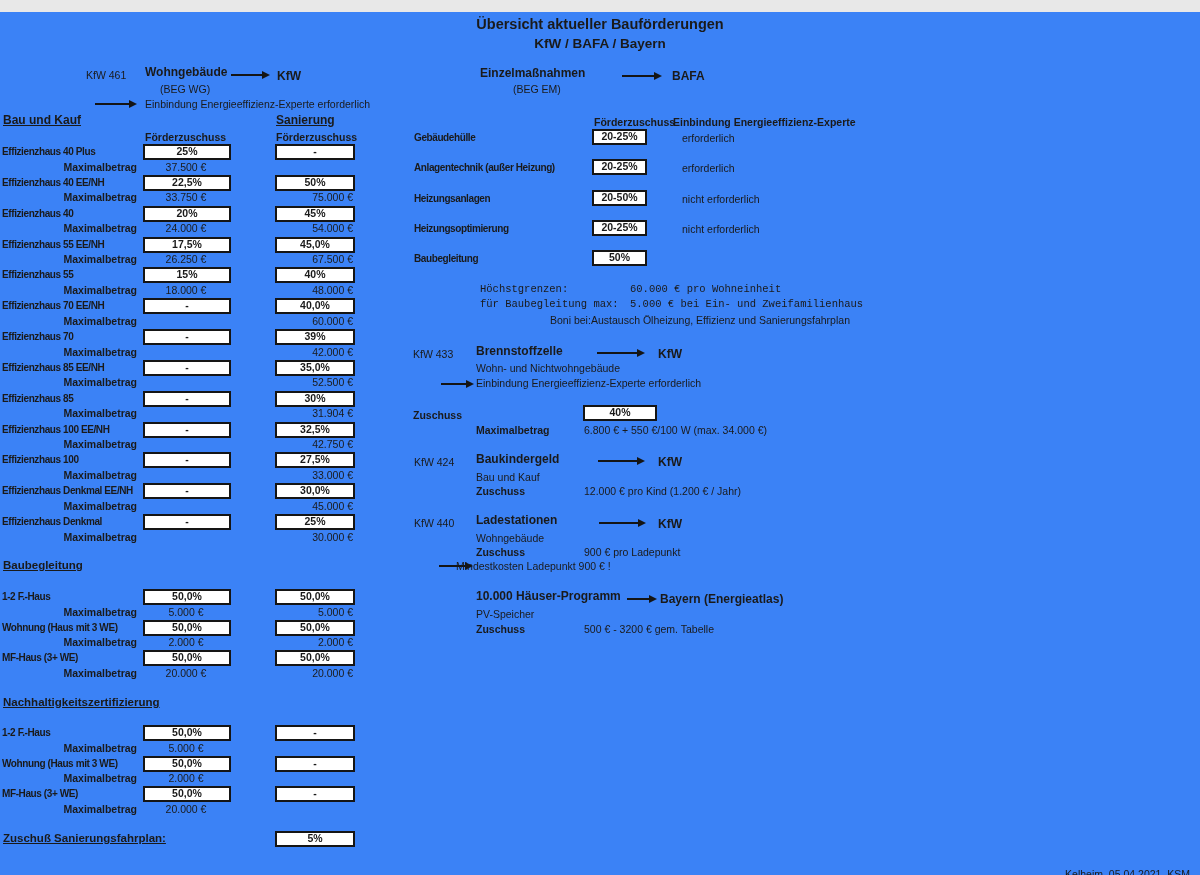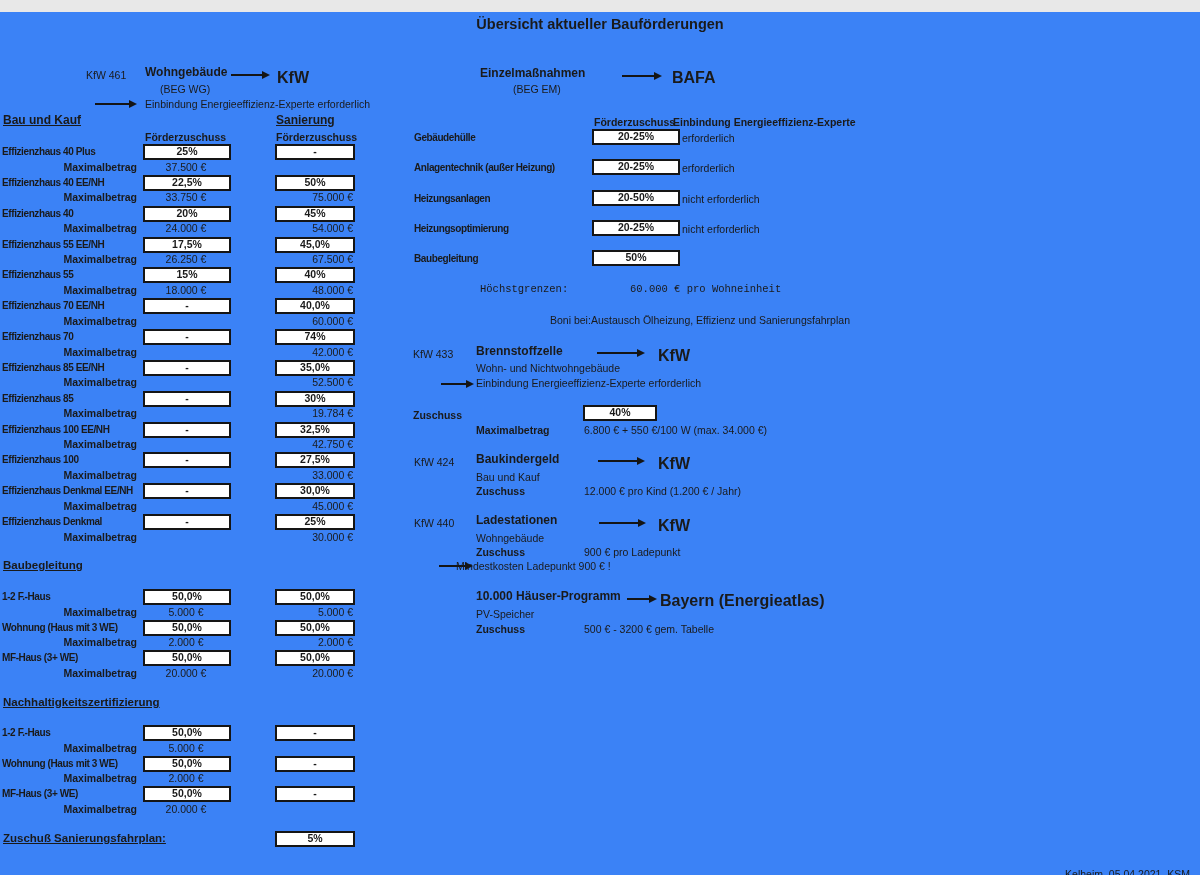--- a/index.html
+++ b/index.html
@@ -7,21 +7,21 @@
     position:relative; width:1200px; height:875px; margin:12px auto;
     background:#3b82f6; color:#1a1a1a;
     font-family:"Liberation Sans", sans-serif; font-size:10.5px;
     overflow:hidden;
   }
   .abs  { position:absolute; white-space:nowrap; }
   .b    { font-weight:700; }
   .h-ul { position:absolute; white-space:nowrap; font-weight:700; font-size:11.5px; text-decoration:underline; }
   .code { position:absolute; white-space:nowrap; font-size:10.5px; }
   .pname{ position:absolute; white-space:nowrap; font-weight:700; font-size:12px; }
-  .agency{ position:absolute; white-space:nowrap; font-weight:700; font-size:16px; }
+  .agency{ position:absolute; white-space:nowrap; font-weight:700; font-size:12px; }
 
   .title { position:absolute; left:0; top:3px; width:1200px; text-align:center; }
   .t1 { font-weight:700; font-size:14.5px; line-height:19px; }
   .t2 { font-weight:700; font-size:13.5px; line-height:19px; }
 
   .box {
     position:absolute; box-sizing:border-box; height:16px;
     border:2px solid #151515; background:#fff;
     text-align:center; font-weight:700; font-size:10.5px; line-height:11.5px;
     white-space:nowrap;
@@ -45,36 +45,37 @@
   .bx1  { left:143px; top:0; width:88px; }
   .bx2  { left:275px; top:0; width:80px; }
   .mlab { position:absolute; left:0;    top:16.5px; width:137px; text-align:right; font-weight:700; white-space:nowrap; }
   .am1  { position:absolute; left:143px; top:16.5px; width:86px; text-align:center; white-space:nowrap; }
   .am2  { position:absolute; left:275px; top:16.5px; width:78px; text-align:right; white-space:nowrap; }
 
   
   .brows { position:absolute; left:410px; top:117px; width:470px; }
   .brow  { position:relative; height:30.3px; }
   .blab  { position:absolute; left:4px; top:3px; font-weight:700; font-size:10px; letter-spacing:-0.4px; white-space:nowrap; }
-  .bbx   { left:182px; top:0; width:88px; }
+  .bbx   { left:182px; top:0; width:55px; }
   .bexp  { position:absolute; left:272px; top:3px; white-space:nowrap; }
 
   
   .lrows { position:absolute; left:410px; top:271px; width:460px; }
   .lxrow { position:relative; height:15px;font-family:Liberation Mono, monospace; }
   .llab  { position:absolute; left:70px;  top:0; white-space:nowrap; }
   .lval  { position:absolute; left:220px; top:0; white-space:nowrap; }
 </style>
 </head>
 <body>
 
 <div class="sheet">
 
   <div class="title">
     <div class="t1">Übersicht aktueller Bauförderungen</div>
+    <div class="t2">KfW / BAFA / Bayern</div>
   </div>
 
   <span class="code" style="left:86px;top:57px">KfW 461</span>
   <span class="pname" style="left:145px;top:53px">Wohngebäude</span>
   <span class="arrow" style="left:231px;top:62px;width:37px"></span>
   <span class="agency" style="left:277px;top:57px">KfW</span>
   <span class="abs" style="left:160px;top:71px">(BEG WG)</span>
   <span class="arrow" style="left:95px;top:91px;width:40px"></span>
   <span class="abs" style="left:145px;top:86px">Einbindung Energieeffizienz-Experte erforderlich</span>
 
@@ -135,42 +136,42 @@
         <span class="box bx1">-</span>
         <span class="box bx2">40,0%</span>
         <span class="mlab">Maximalbetrag</span>
         <span class="am1"></span>
         <span class="am2">60.000 €</span>
       </div>
 
       <div class="rowpair">
         <span class="lab">Effizienzhaus 70</span>
         <span class="box bx1">-</span>
-        <span class="box bx2">74%</span>
+        <span class="box bx2">39%</span>
         <span class="mlab">Maximalbetrag</span>
         <span class="am1"></span>
         <span class="am2">42.000 €</span>
       </div>
 
       <div class="rowpair">
         <span class="lab">Effizienzhaus 85 EE/NH</span>
         <span class="box bx1">-</span>
         <span class="box bx2">35,0%</span>
         <span class="mlab">Maximalbetrag</span>
         <span class="am1"></span>
         <span class="am2">52.500 €</span>
       </div>
 
       <div class="rowpair">
         <span class="lab">Effizienzhaus 85</span>
         <span class="box bx1">-</span>
         <span class="box bx2">30%</span>
         <span class="mlab">Maximalbetrag</span>
         <span class="am1"></span>
-        <span class="am2">19.784 €</span>
+        <span class="am2">31.904 €</span>
       </div>
 
       <div class="rowpair">
         <span class="lab">Effizienzhaus 100 EE/NH</span>
         <span class="box bx1">-</span>
         <span class="box bx2">32,5%</span>
         <span class="mlab">Maximalbetrag</span>
         <span class="am1"></span>
         <span class="am2">42.750 €</span>
       </div>
@@ -308,20 +309,24 @@
       </div>
     </div>
 
   <div class="lrows">
 
       <div class="lxrow">
         <span class="llab">Höchstgrenzen:</span>
         <span class="lval">60.000 € pro Wohneinheit</span>
       </div>
 
+      <div class="lxrow">
+        <span class="llab">für Baubegleitung max:</span>
+        <span class="lval">5.000 € bei Ein- und Zweifamilienhaus</span>
+      </div>
     </div>
   <span class="abs" style="left:550px;top:302px">Boni bei:</span>
   <span class="abs" style="left:591px;top:302px">Austausch Ölheizung, Effizienz und Sanierungsfahrplan</span>
 
   <span class="code" style="left:413px;top:336px">KfW 433</span>
   <span class="pname" style="left:476px;top:332px">Brennstoffzelle</span>
   <span class="arrow" style="left:597px;top:340px;width:46px"></span>
   <span class="agency" style="left:658px;top:335px">KfW</span>
   <span class="abs" style="left:476px;top:350px">Wohn- und Nichtwohngebäude</span>
   <span class="arrow" style="left:441px;top:371px;width:31px"></span>

